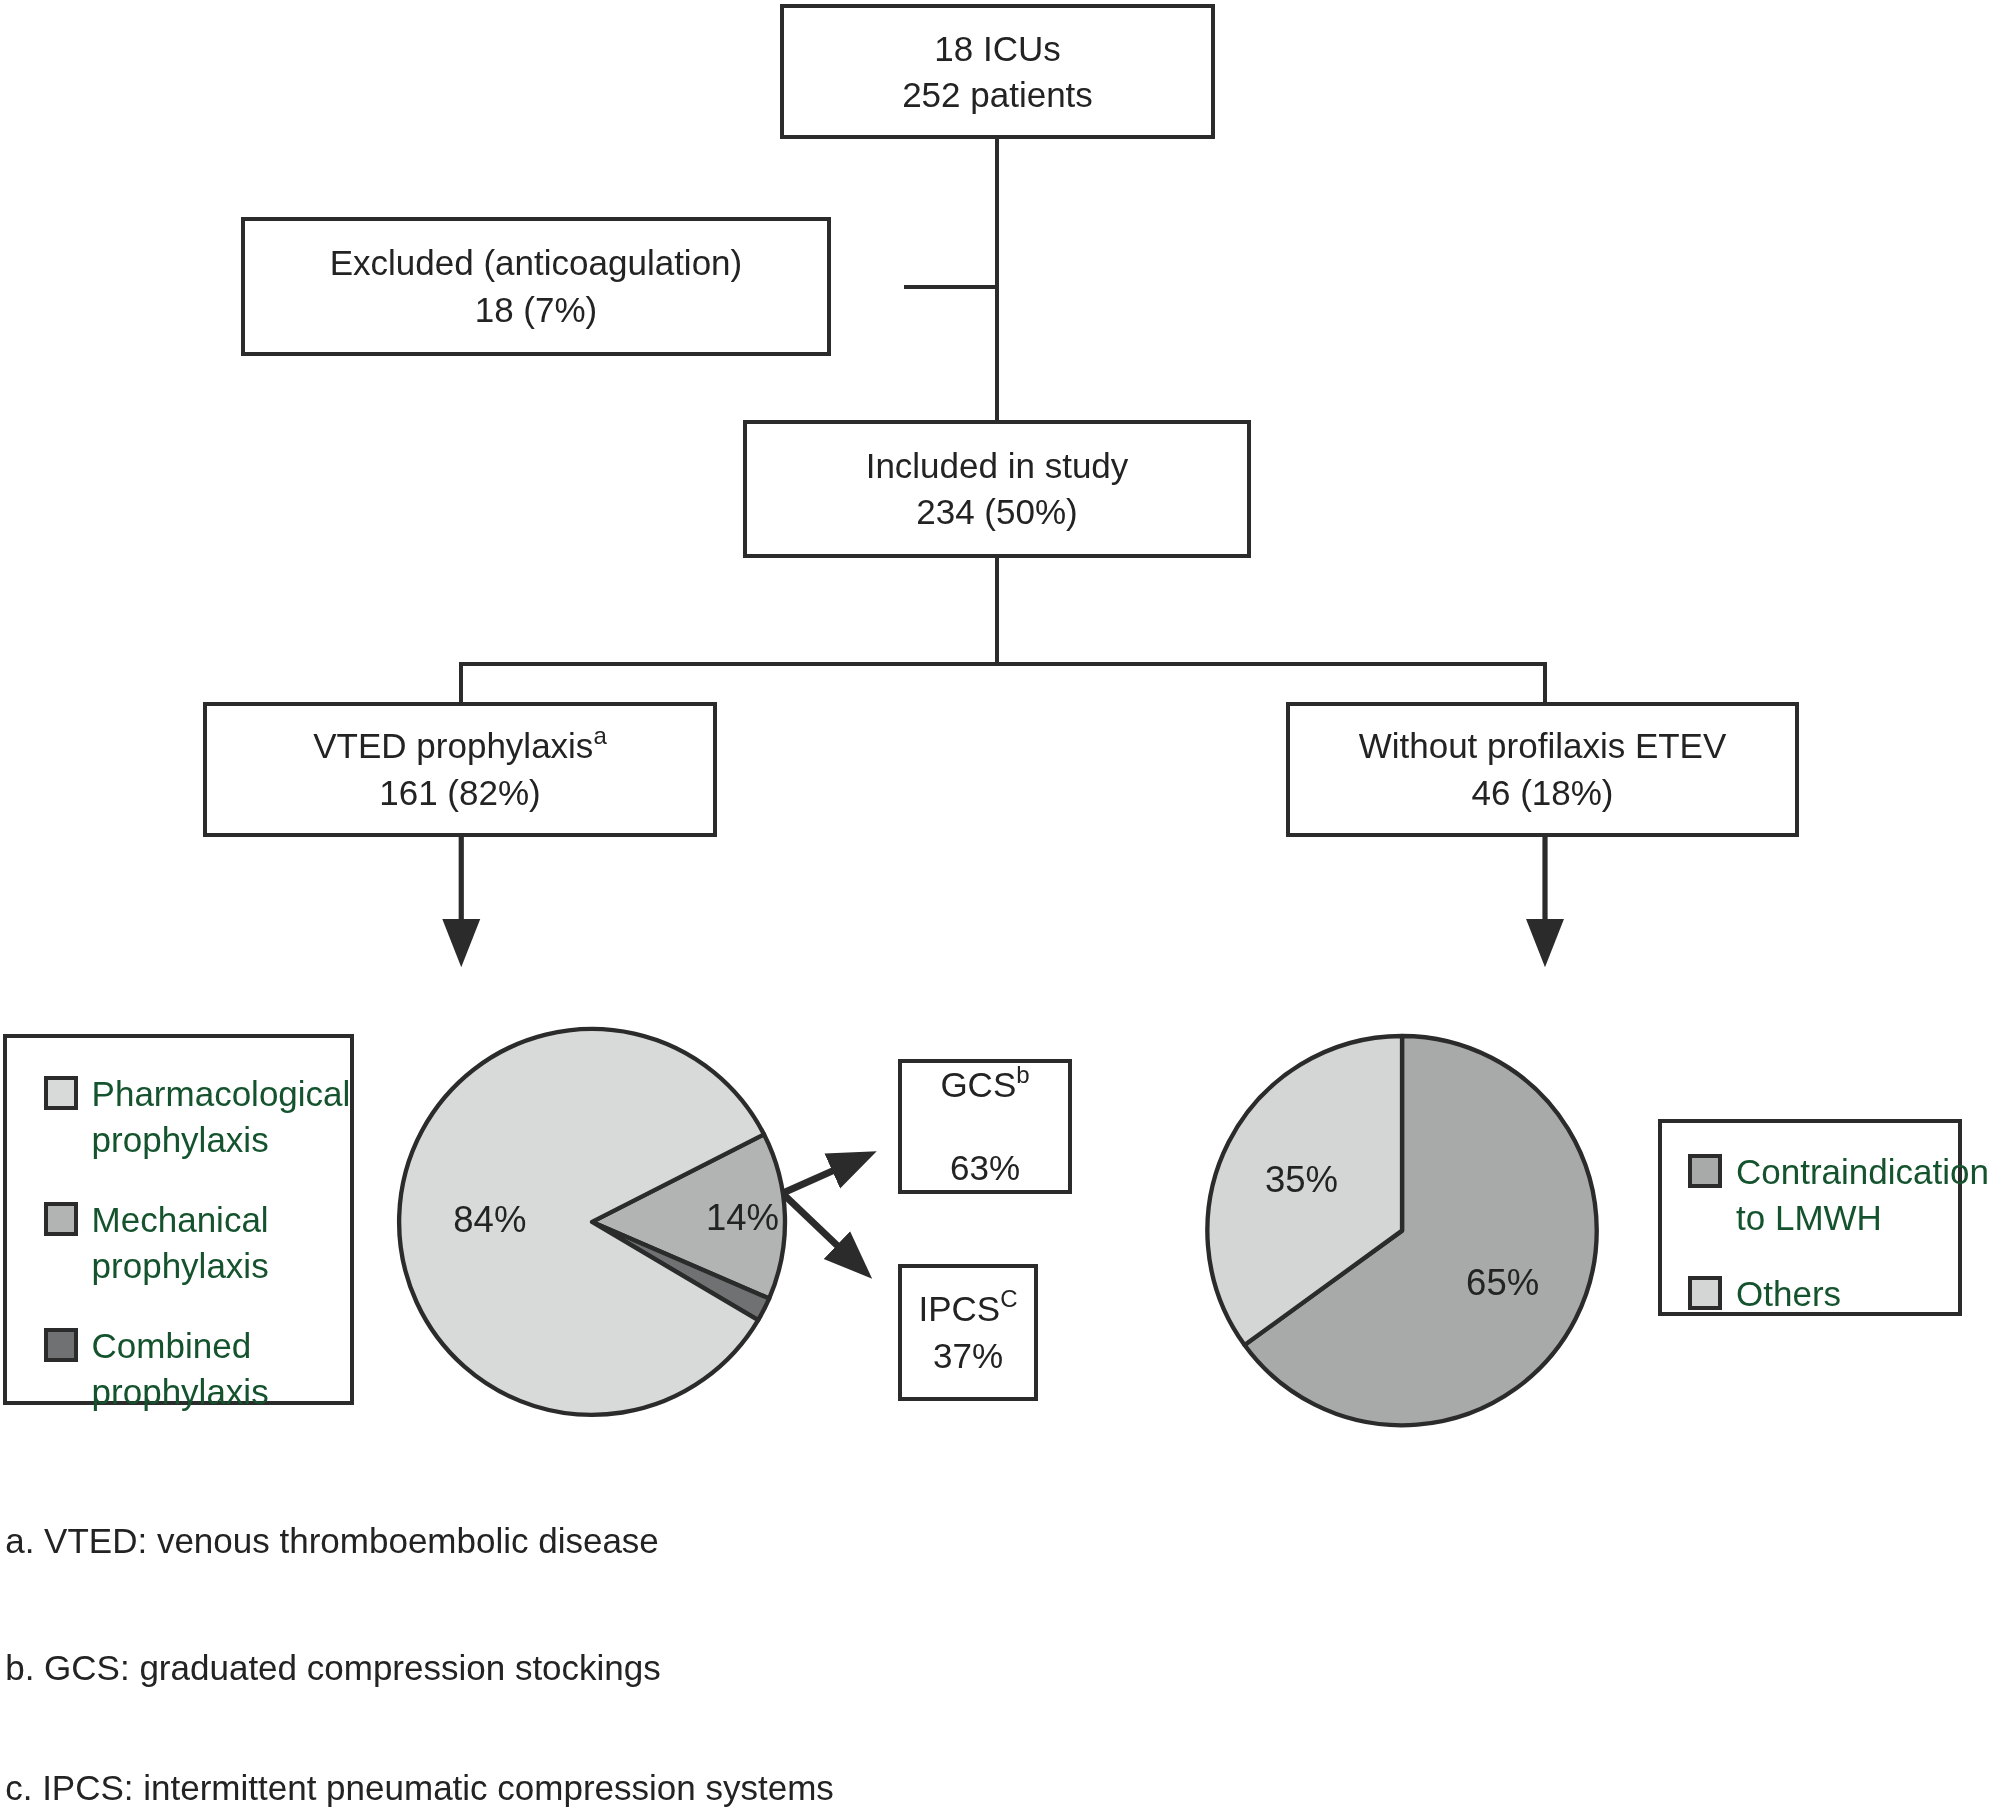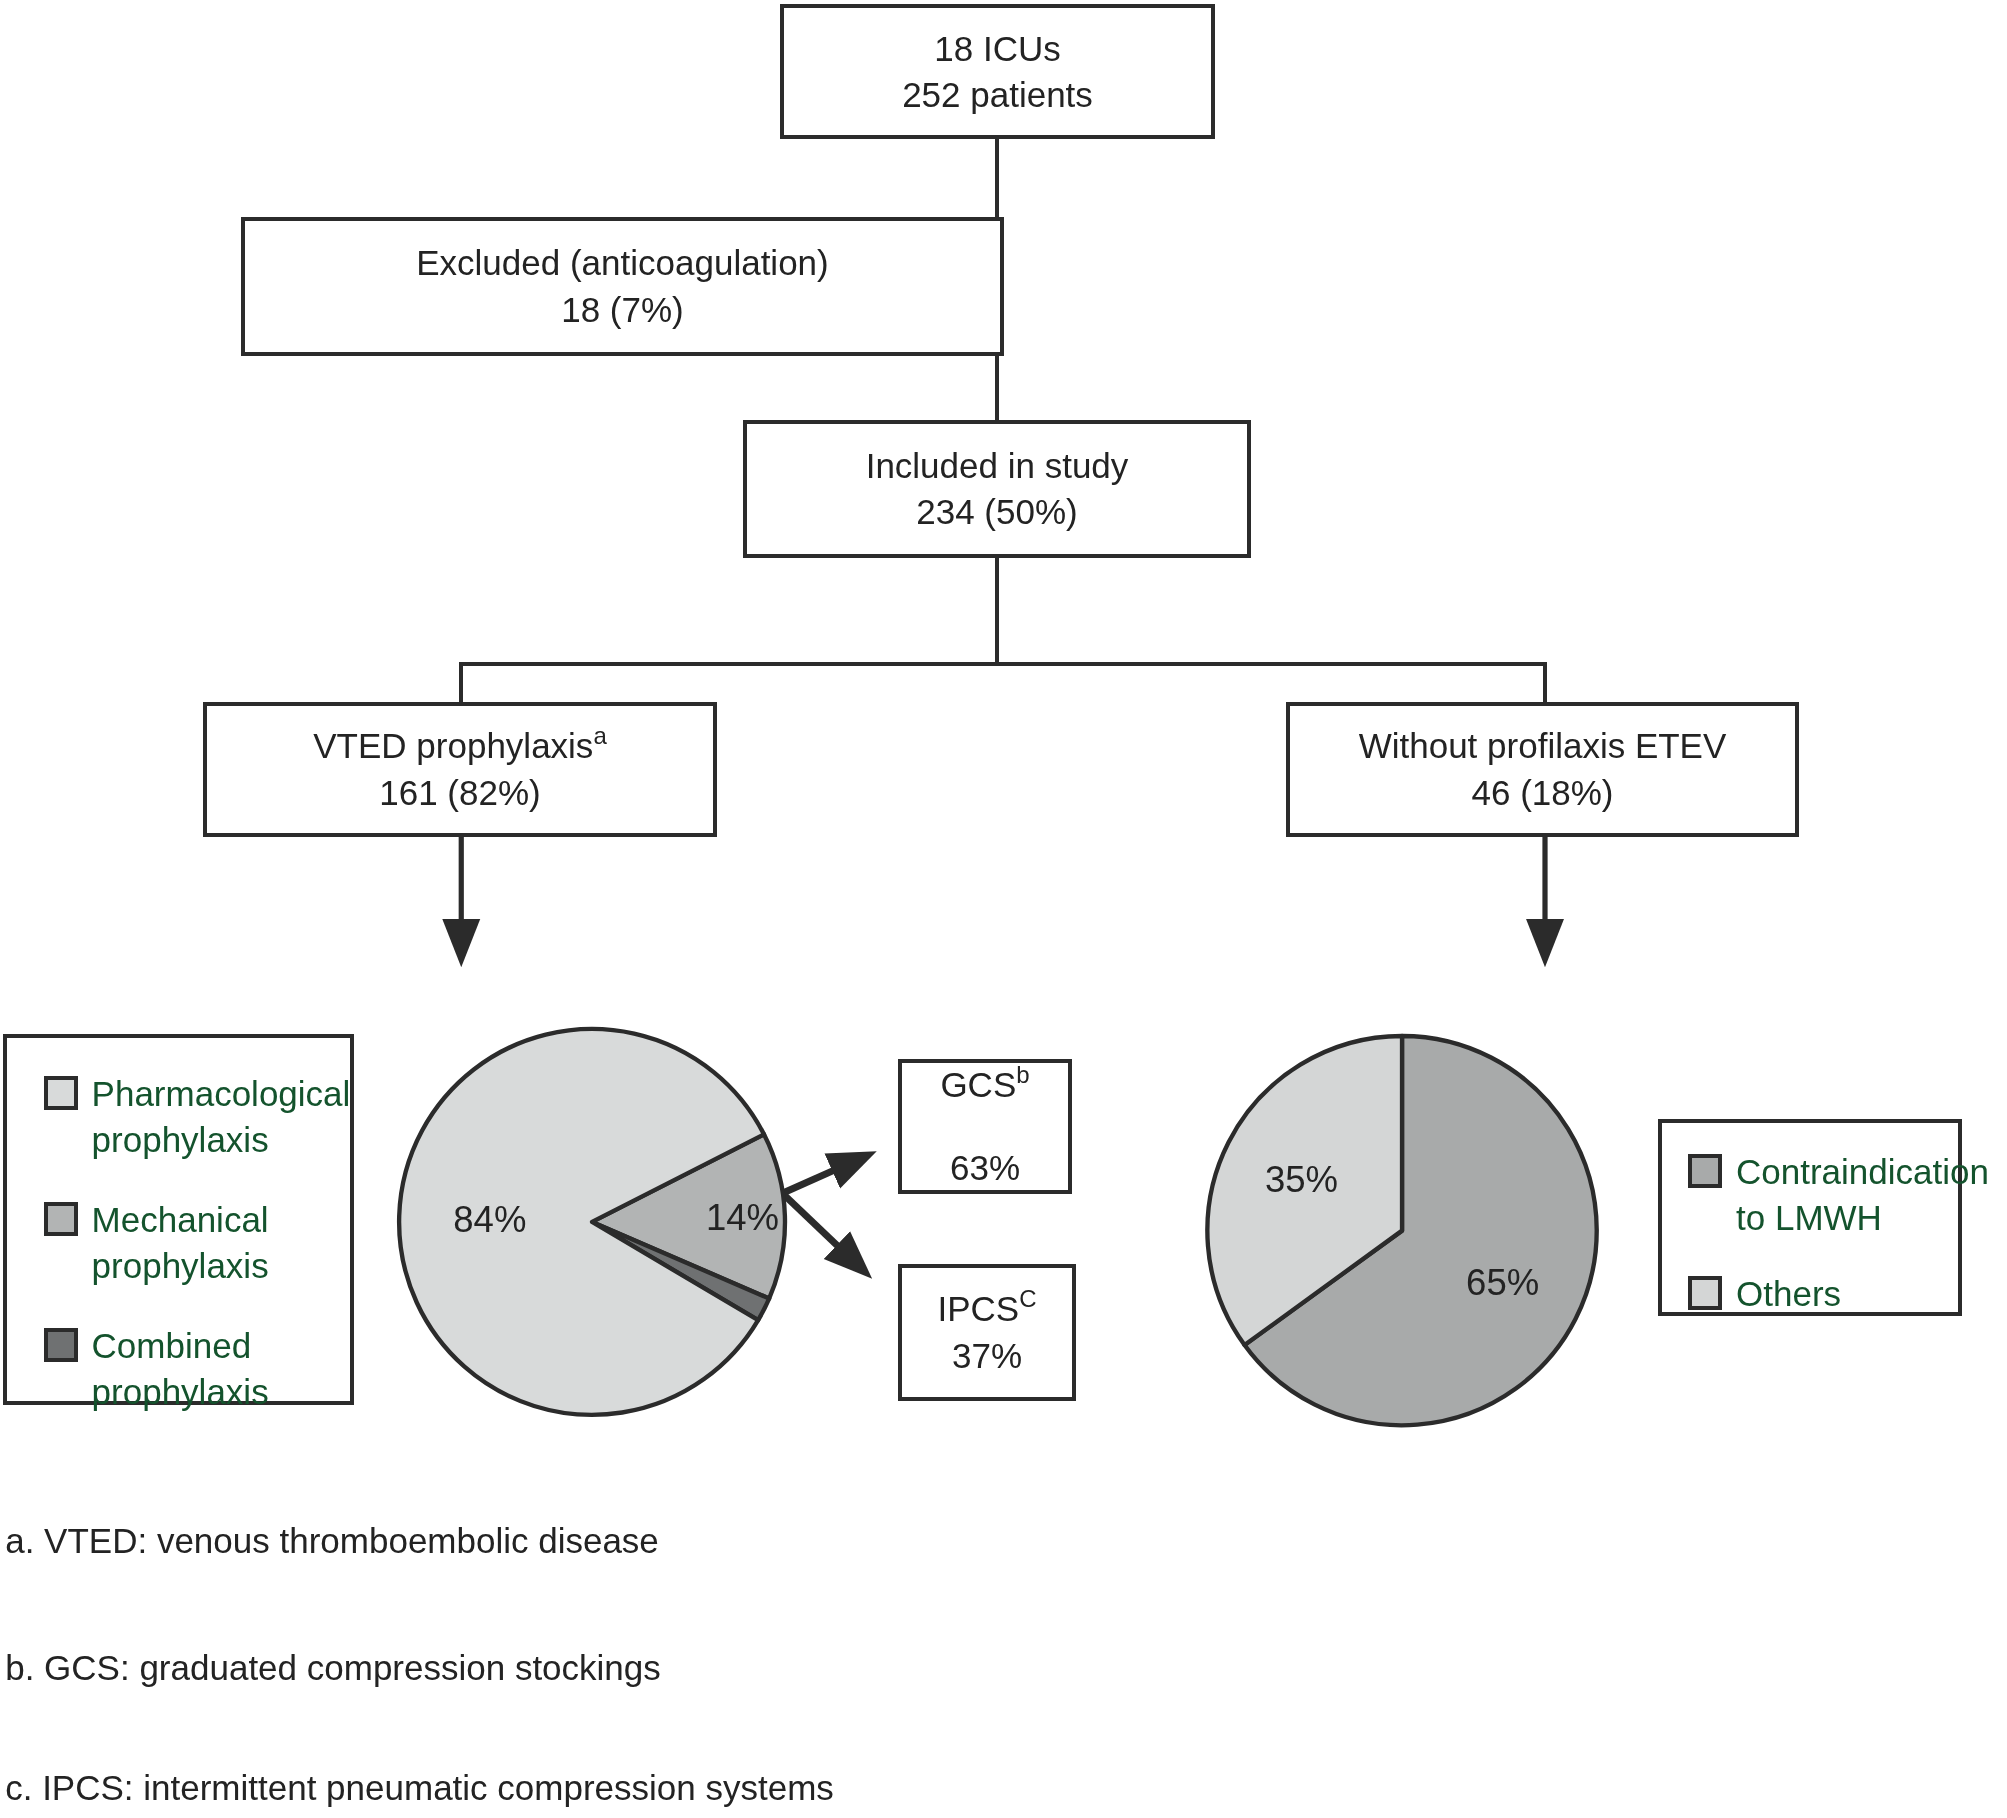--- a/index.html
+++ b/index.html
@@ -78,21 +78,21 @@
         <path d="M1613,1416 L1431.7801932600119,1547.663896513514 A224,224 0 0 1 1613,1192 Z" fill="#d4d6d6" stroke="#2b2b2b" stroke-width="5" stroke-linejoin="round"></path>
         <text x="1497.2404323774472" y="1372.0175542738382" text-anchor="middle" class="pie-label">35%</text>
       </g>
     </svg>
 
   <div class="node" style="left:780px;top:4.3px;width:435px;height:135px;">
     <div>18 ICUs</div>
     <div>252 patients</div>
   </div>
 
-  <div class="node" style="left:241px;top:217px;width:763px;height:139px;">
+  <div class="node" style="left:241px;top:217px;width:590px;height:139px;">
     <div>Excluded (anticoagulation)</div>
     <div>18 (7%)</div>
   </div>
 
   <div class="node" style="left:743px;top:420px;width:508px;height:138px;">
     <div>Included in study</div>
     <div>234 (50%)</div>
   </div>
 
   <div class="node" style="left:203px;top:702px;width:514px;height:135px;">
@@ -103,21 +103,21 @@
   <div class="node" style="left:1286px;top:702px;width:513px;height:135px;">
     <div>Without profilaxis ETEV</div>
     <div>46 (18%)</div>
   </div>
 
   <div class="node" style="left:898px;top:1059px;width:174px;height:135px;gap:37px;">
     <div><span>GCS</span><span class="sup">b</span></div>
     <div>63%</div>
   </div>
 
-  <div class="node" style="left:898px;top:1264px;width:178px;height:137px;">
+  <div class="node" style="left:898px;top:1264px;width:140px;height:137px;">
     <div><span>IPCS</span><span class="sup">C</span></div>
     <div>37%</div>
   </div>
 
   <div class="legend" style="left:2.6px;top:1034px;width:351px;height:371px;padding:33px 17.4px 17.4px 37px;gap:35px;">
     <div class="legend-item">
       <span class="swatch" style="background-color: rgb(216, 218, 218);"></span>
       <span class="legend-label">
           <span>Pharmacological</span>
           <span>prophylaxis</span>

